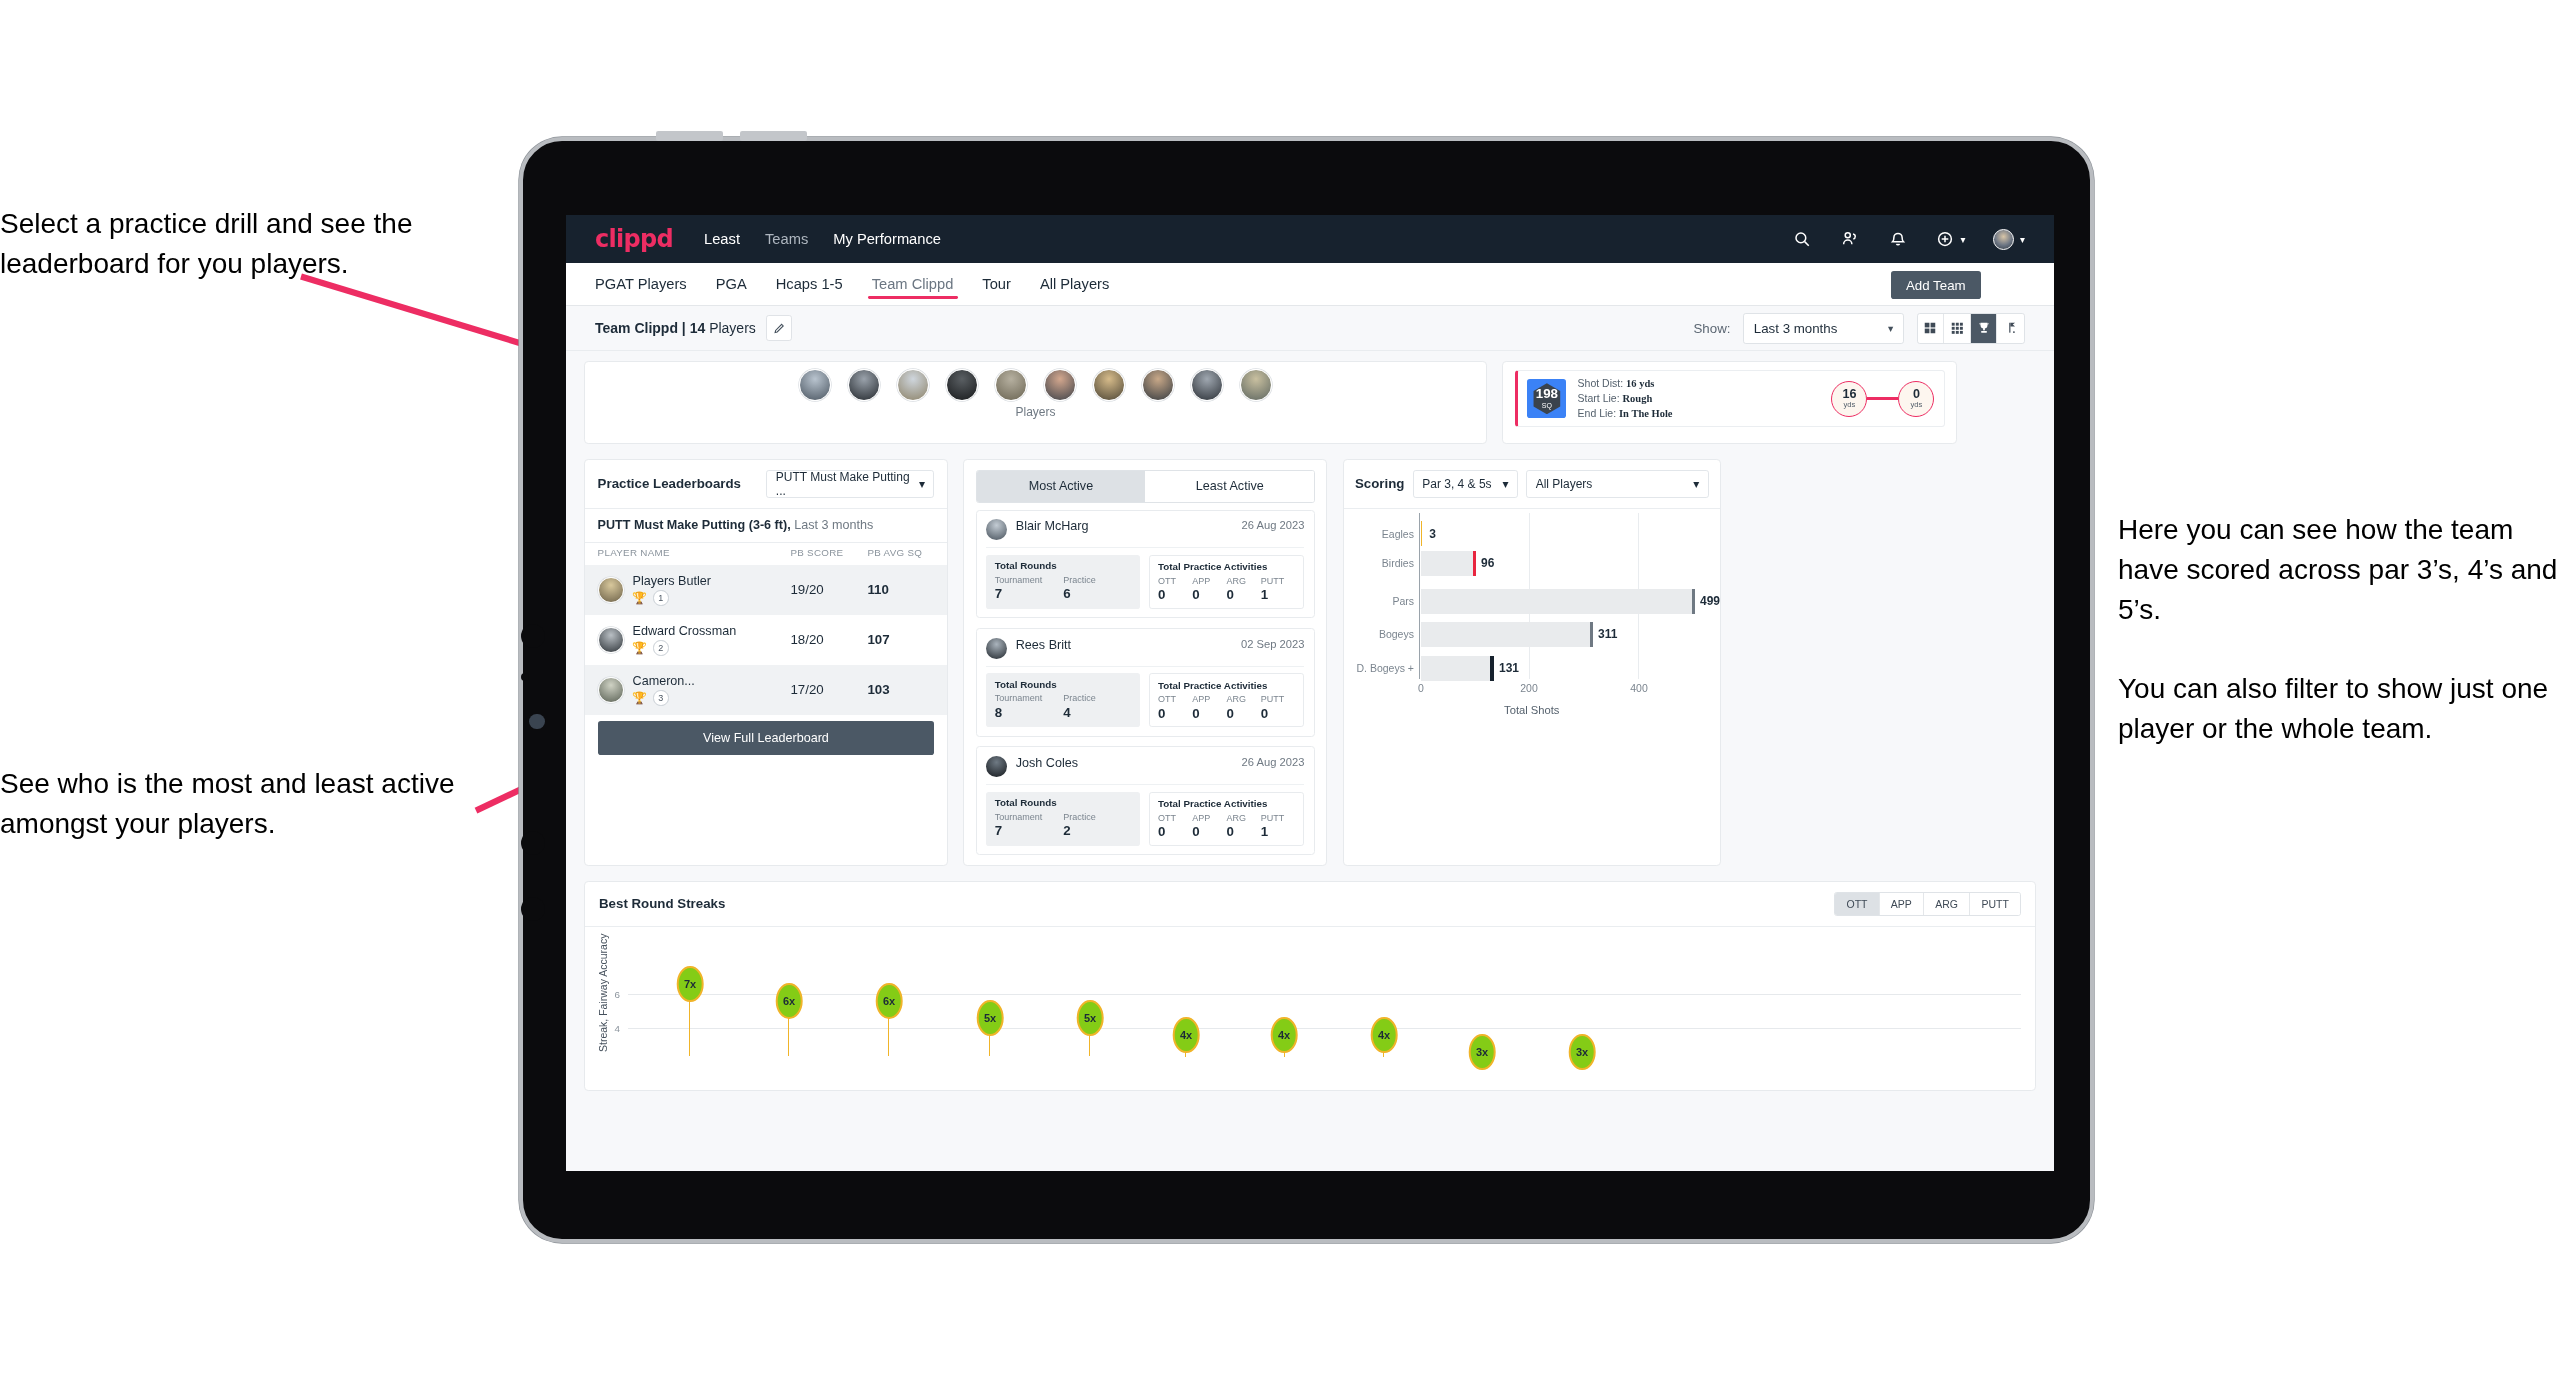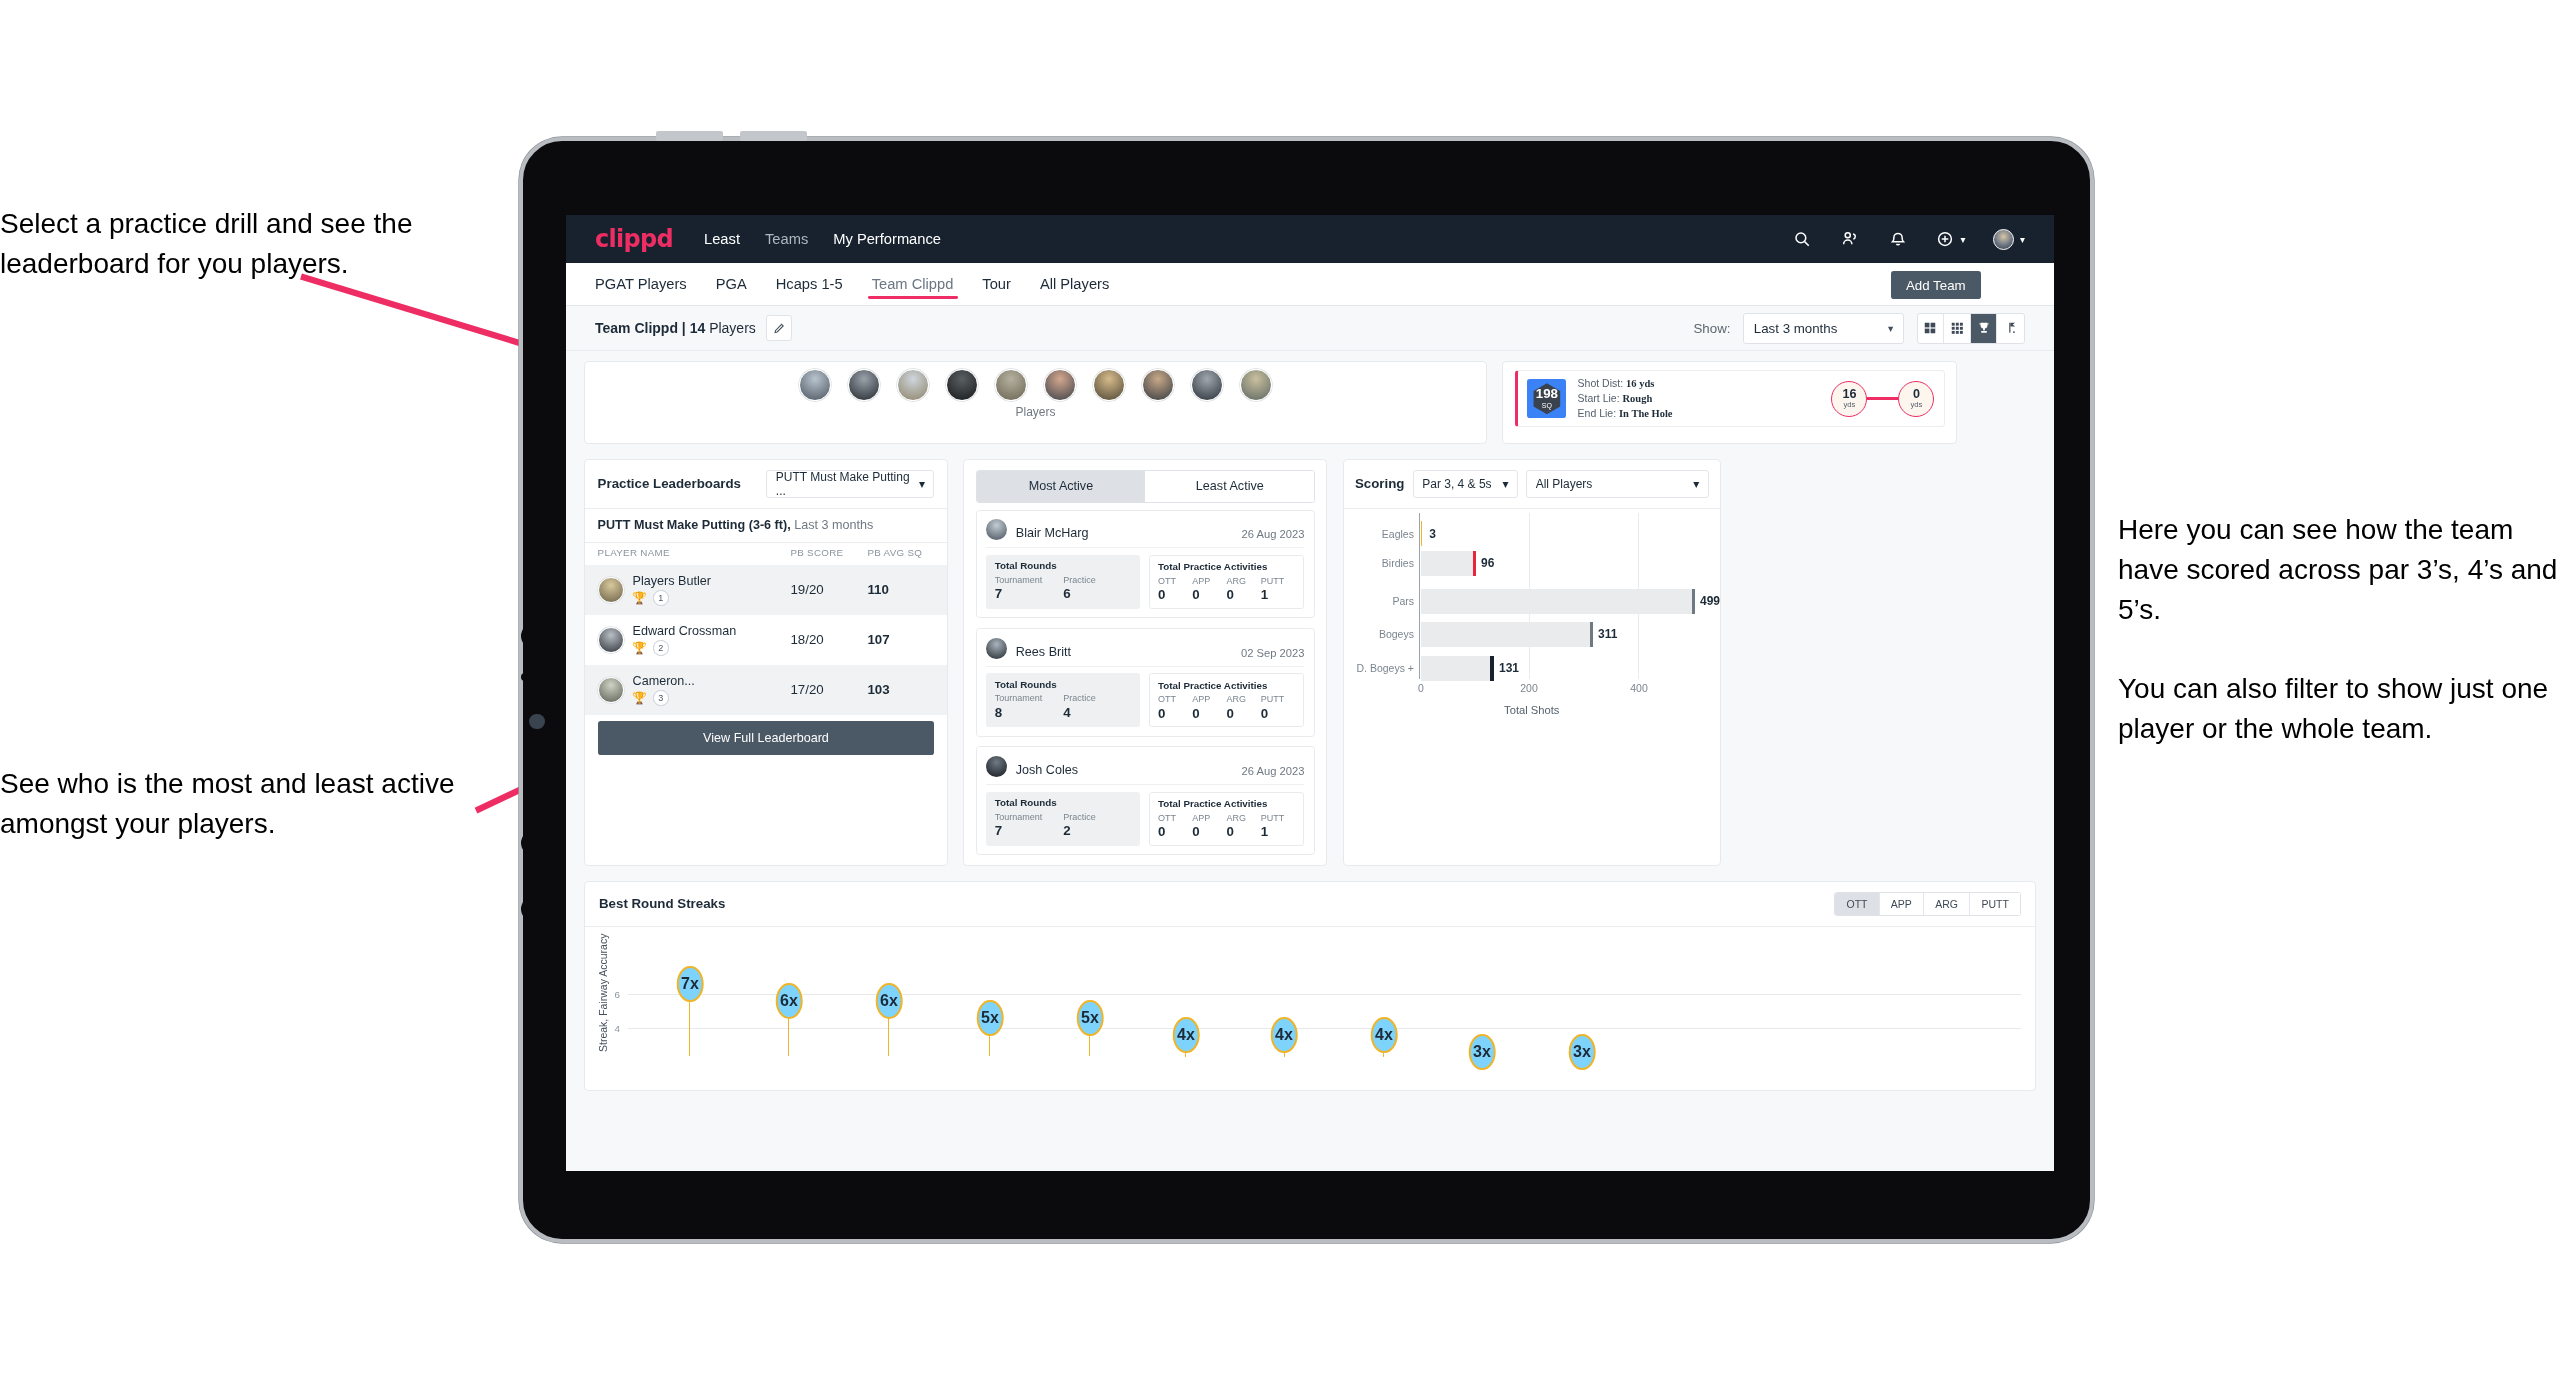--- a/index.html
+++ b/index.html
@@ -197,21 +197,21 @@
   .viewfull {
     margin: 5.6px 12.6px 12.6px 12.6px; height: 34px; background:#4b5865; color:#fff;
     display:flex; align-items:center; justify-content:center; border-radius:2.8px; font-size:12.6px;
   }
 
   
   .seg { display:flex; margin: 9.8px 11.2px 7px 11.2px; border:0.7px solid #dfe3e7; border-radius:2.8px; overflow:hidden; }
   .seg div { flex:1; text-align:center; padding: 8.4px 0; font-size:12.6px; color:#1d2b38; background:#fff; }
   .seg div.on { background:#dde1e5; }
   .actCard { margin: 0 11.2px 9.8px 11.2px; border:0.7px solid #e8ebee; border-radius:3.5px; padding: 8.4px 9.8px; }
-  .actHead { display:flex; align-items:flex-end; }
+  .actHead { display:flex; align-items:flex-start; }
   .actAv { width: 21px; height:21px; border-radius:50%; flex:none; }
   .actName { margin-left: 8.4px; font-size:12.6px; color:#1d2b38; }
   .actDate { margin-left:auto; font-size:11.2px; color:#6f7983; }
   .actHr { height:0.7px; background:#eef1f3; margin: 7px 0; }
   .actBody { display:flex; gap: 8.4px; }
   .blkRounds { flex:1; background:#eef0f2; border-radius:2.8px; padding: 5.6px 8.4px; }
   .blkPrac { flex:1; border:0.7px solid #e8ebee; border-radius:2.8px; padding: 5.6px 8.4px; }
   .blkTitle { font-size:9.8px; font-weight:700; color:#1d2b38; }
   .subcols { display:flex; margin-top:3.5px; }
   .subcols .sc { flex:1; }
@@ -248,23 +248,23 @@
   .yaxlabel {
     position:absolute; left: -4.2px; top: 0px; height: 126px; width: 15.4px;
     writing-mode: vertical-rl; transform: rotate(180deg);
     font-size: 10.5px; color:#45505c; display:flex; align-items:center; justify-content:center;
   }
   .stgrid { position:absolute; left: 29px; right:0; height:0.7px; background:#e6e9ec; }
   .sttick { position:absolute; left: 15.4px; font-size:9.8px; color:#8b949d; transform:translateY(-50%); }
   .stem { position:absolute; width:1.4px; background:#f0b429; }
   .pill {
     position:absolute; width: 26.6px; height: 36px; border-radius:50%;
-    border: 2.1px solid #f0b429; background:#7dd3fc;
+    border: 2.1px solid #f0b429; background:#84cc16;
     display:flex; align-items:center; justify-content:center;
-    font-size:16px; font-weight:700; color:#1d2b38; transform: translateX(-50%);
+    font-size:11px; font-weight:700; color:#1d2b38; transform: translateX(-50%);
   }
 </style>
 </head>
 <body>
 
 <div class="stage">
 
   <div class="anno anno-1">Select a practice drill and see the leaderboard for you players.</div>
   <div class="anno anno-2">See who is the most and least active amongst your players.</div>
   <div class="anno anno-3">Here you can see how the team have scored across par 3’s, 4’s and 5’s.

